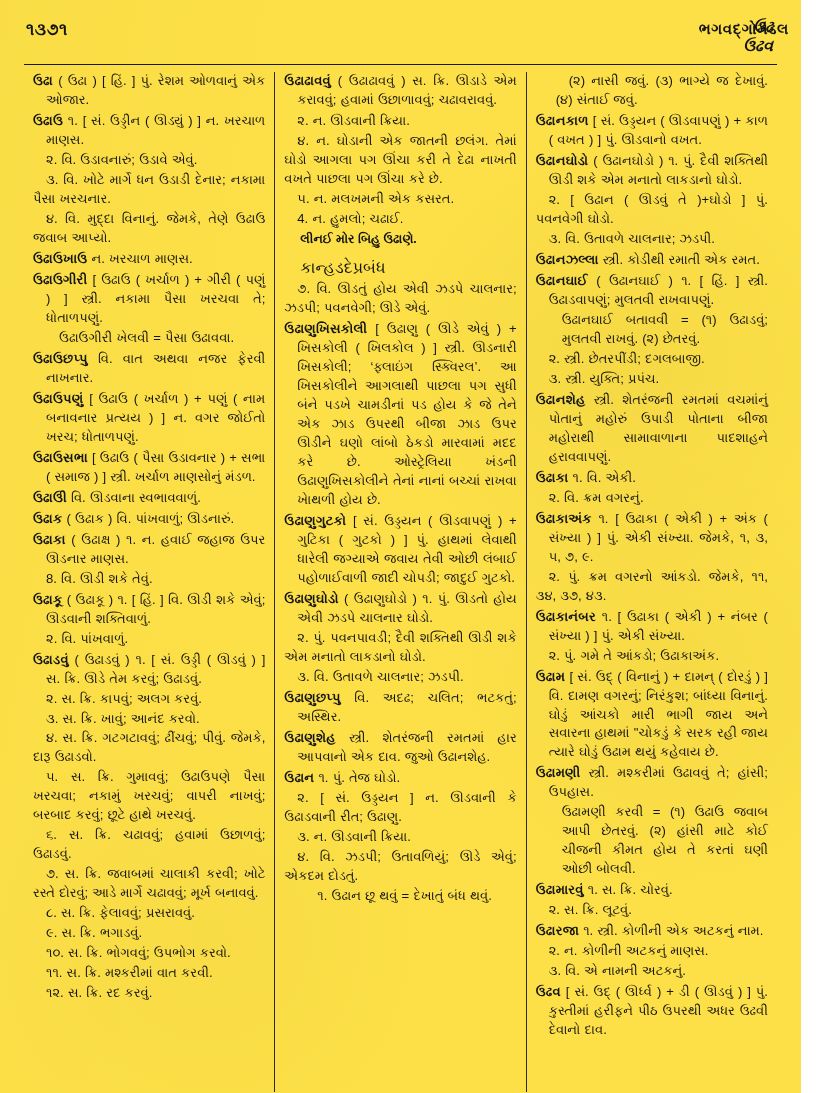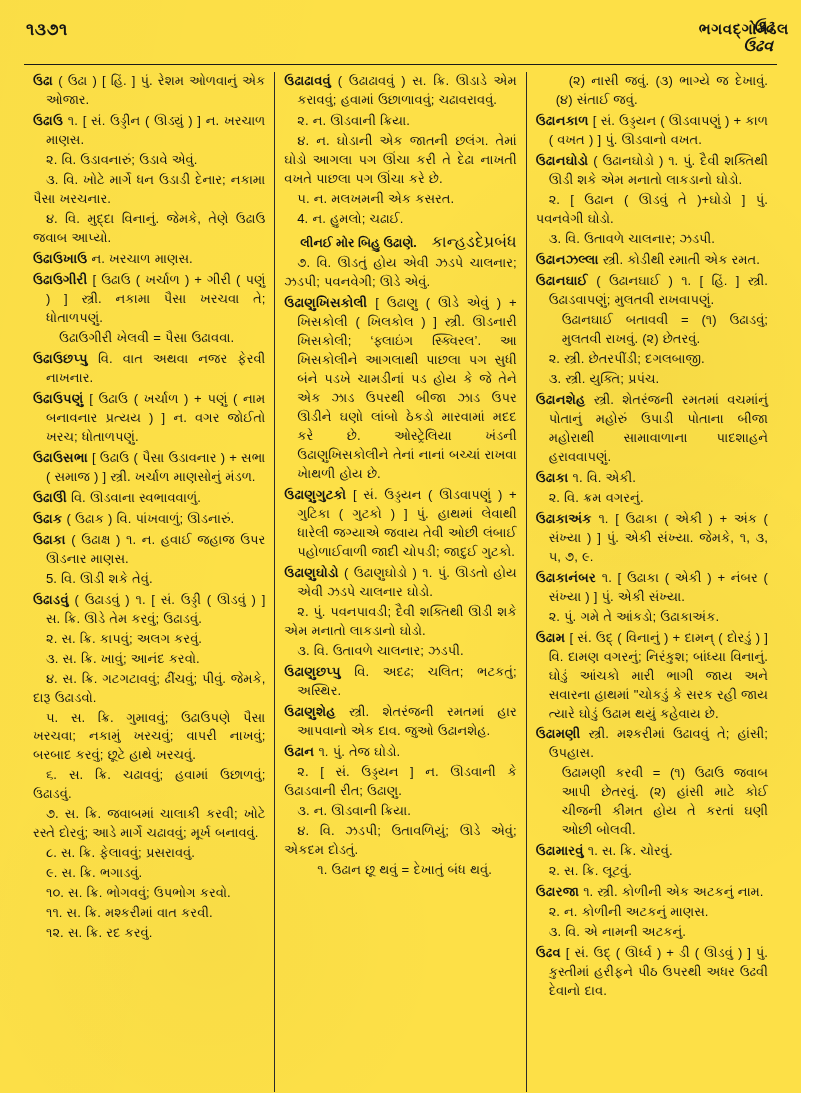--- a/index.html
+++ b/index.html
@@ -132,20 +132,21 @@
   
   .citation {
     display: flex;
     justify-content: space-between;
     align-items: baseline;
     font-size: 12.6px;
     line-height: 1.45;
     padding-left: 16px;
     gap: 8px;
     margin: 0 0 1px 0;
+    flex-direction: column;
   }
   .citation .quote { font-weight: bold; white-space: nowrap; }
   .citation .source { font-size: 16px; white-space: nowrap; }
 </style>
 </head>
 <body>
 
 <div class="page">
   <div class="scan-tint"></div>
 
@@ -188,21 +189,25 @@
           <div class="para hang"><span class="hw">ઉઢાઉસભા</span><span> [ ઉઢાઉ ( પૈસા ઉડાવનાર ) + સભા ( સમાજ ) ] સ્ત્રી. ખર્ચાળ માણસોનું મંડળ.</span></div>
         </div>
         <div class="entry">
           <div class="para hang"><span class="hw">ઉઢાઉી</span><span> વિ. ઊડવાના સ્વભાવવાળું.</span></div>
         </div>
         <div class="entry">
           <div class="para hang"><span class="hw">ઉઢાક</span><span> ( ઉઢાક ) વિ. પાંખવાળું; ઊડનારું.</span></div>
         </div>
         <div class="entry">
           <div class="para hang"><span class="hw">ઉઢાકા</span><span> ( ઉઢાક્ષ ) ૧. ન. હવાઈ જહાજ ઉપર ઊડનાર માણસ.</span></div>
-          <div class="para sense"><span>5. વિ. ઊડી શકે તેવું.</span></div>
+          <div class="para sense"><span>8. વિ. ઊડી શકે તેવું.</span></div>
+        </div>
+        <div class="entry">
+          <div class="para hang"><span class="hw">ઉઢાકૂ</span><span> ( ઉઢાકૂ ) ૧. [ હિં. ] વિ. ઊડી શકે એવું; ઊડવાની શક્તિવાળું.</span></div>
+          <div class="para sense"><span>૨. વિ. પાંખવાળું.</span></div>
         </div>
         <div class="entry">
           <div class="para hang"><span class="hw">ઉઢાડવું</span><span> ( ઉઢાડવું ) ૧. [ સં. ઉડ્ડી ( ઊડવું ) ] સ. ક્રિ. ઊડે તેમ કરવું; ઉઢાડવું.</span></div>
           <div class="para sense"><span>૨. સ. ક્રિ. કાપવું; અલગ કરવું.</span></div>
           <div class="para sense"><span>૩. સ. ક્રિ. ખાવું; આનંદ કરવો.</span></div>
           <div class="para sense"><span>૪. સ. ક્રિ. ગટગટાવવું; ઢીંચવું; પીવું. જેમકે, દારૂ ઉઢાડવો.</span></div>
           <div class="para sense"><span>૫. સ. ક્રિ. ગુમાવવું; ઉઢાઉપણે પૈસા ખરચવા; નકામું ખરચવું; વાપરી નાખવું; બરબાદ કરવું; છૂટે હાથે ખરચવું.</span></div>
           <div class="para sense"><span>૬. સ. ક્રિ. ચઢાવવું; હવામાં ઉછાળવું; ઉઢાડવું.</span></div>
           <div class="para sense"><span>૭. સ. ક્રિ. જવાબમાં ચાલાકી કરવી; ખોટે રસ્તે દોરવું; આડે માર્ગે ચઢાવવું; મૂર્ખ બનાવવું.</span></div>
           <div class="para sense"><span>૮. સ. ક્રિ. ફેલાવવું; પ્રસરાવવું.</span></div>
@@ -277,20 +282,21 @@
         </div>
         <div class="entry">
           <div class="para hang"><span class="hw">ઉઢાનશેહ</span><span> સ્ત્રી. શેતરંજની રમતમાં વચમાંનું પોતાનું મહોરું ઉપાડી પોતાના બીજા મહોરાથી સામાવાળાના પાદશાહને હરાવવાપણું.</span></div>
         </div>
         <div class="entry">
           <div class="para hang"><span class="hw">ઉઢાકા</span><span> ૧. વિ. એકી.</span></div>
           <div class="para sense"><span>૨. વિ. ક્રમ વગરનું.</span></div>
         </div>
         <div class="entry">
           <div class="para hang"><span class="hw">ઉઢાકાઅંક</span><span> ૧. [ ઉઢાકા ( એકી ) + અંક ( સંખ્યા ) ] પું. એકી સંખ્યા. જેમકે, ૧, ૩, ૫, ૭, ૯.</span></div>
+          <div class="para sense"><span>૨. પું. ક્રમ વગરનો આંકડો. જેમકે, ૧૧, ૩૪, ૩૭, ૪૩.</span></div>
         </div>
         <div class="entry">
           <div class="para hang"><span class="hw">ઉઢાકાનંબર</span><span> ૧. [ ઉઢાકા ( એકી ) + નંબર ( સંખ્યા ) ] પું. એકી સંખ્યા.</span></div>
           <div class="para sense"><span>૨. પું. ગમે તે આંકડો; ઉઢાકાઅંક.</span></div>
         </div>
         <div class="entry">
           <div class="para hang"><span class="hw">ઉઢામ</span><span> [ સં. ઉદ્ ( વિનાનું ) + દામન્ ( દોરડું ) ] વિ. દામણ વગરનું; નિરંકુશ; બાંધ્યા વિનાનું. ઘોડું આંચકો મારી ભાગી જાય અને સવારના હાથમાં "ચોકડું કે સરક રહી જાય ત્યારે ઘોડું ઉઢામ થયું કહેવાય છે.</span></div>
         </div>
         <div class="entry">
           <div class="para hang"><span class="hw">ઉઢામણી</span><span> સ્ત્રી. મશ્કરીમાં ઉઢાવવું તે; હાંસી; ઉપહાસ.</span></div>

